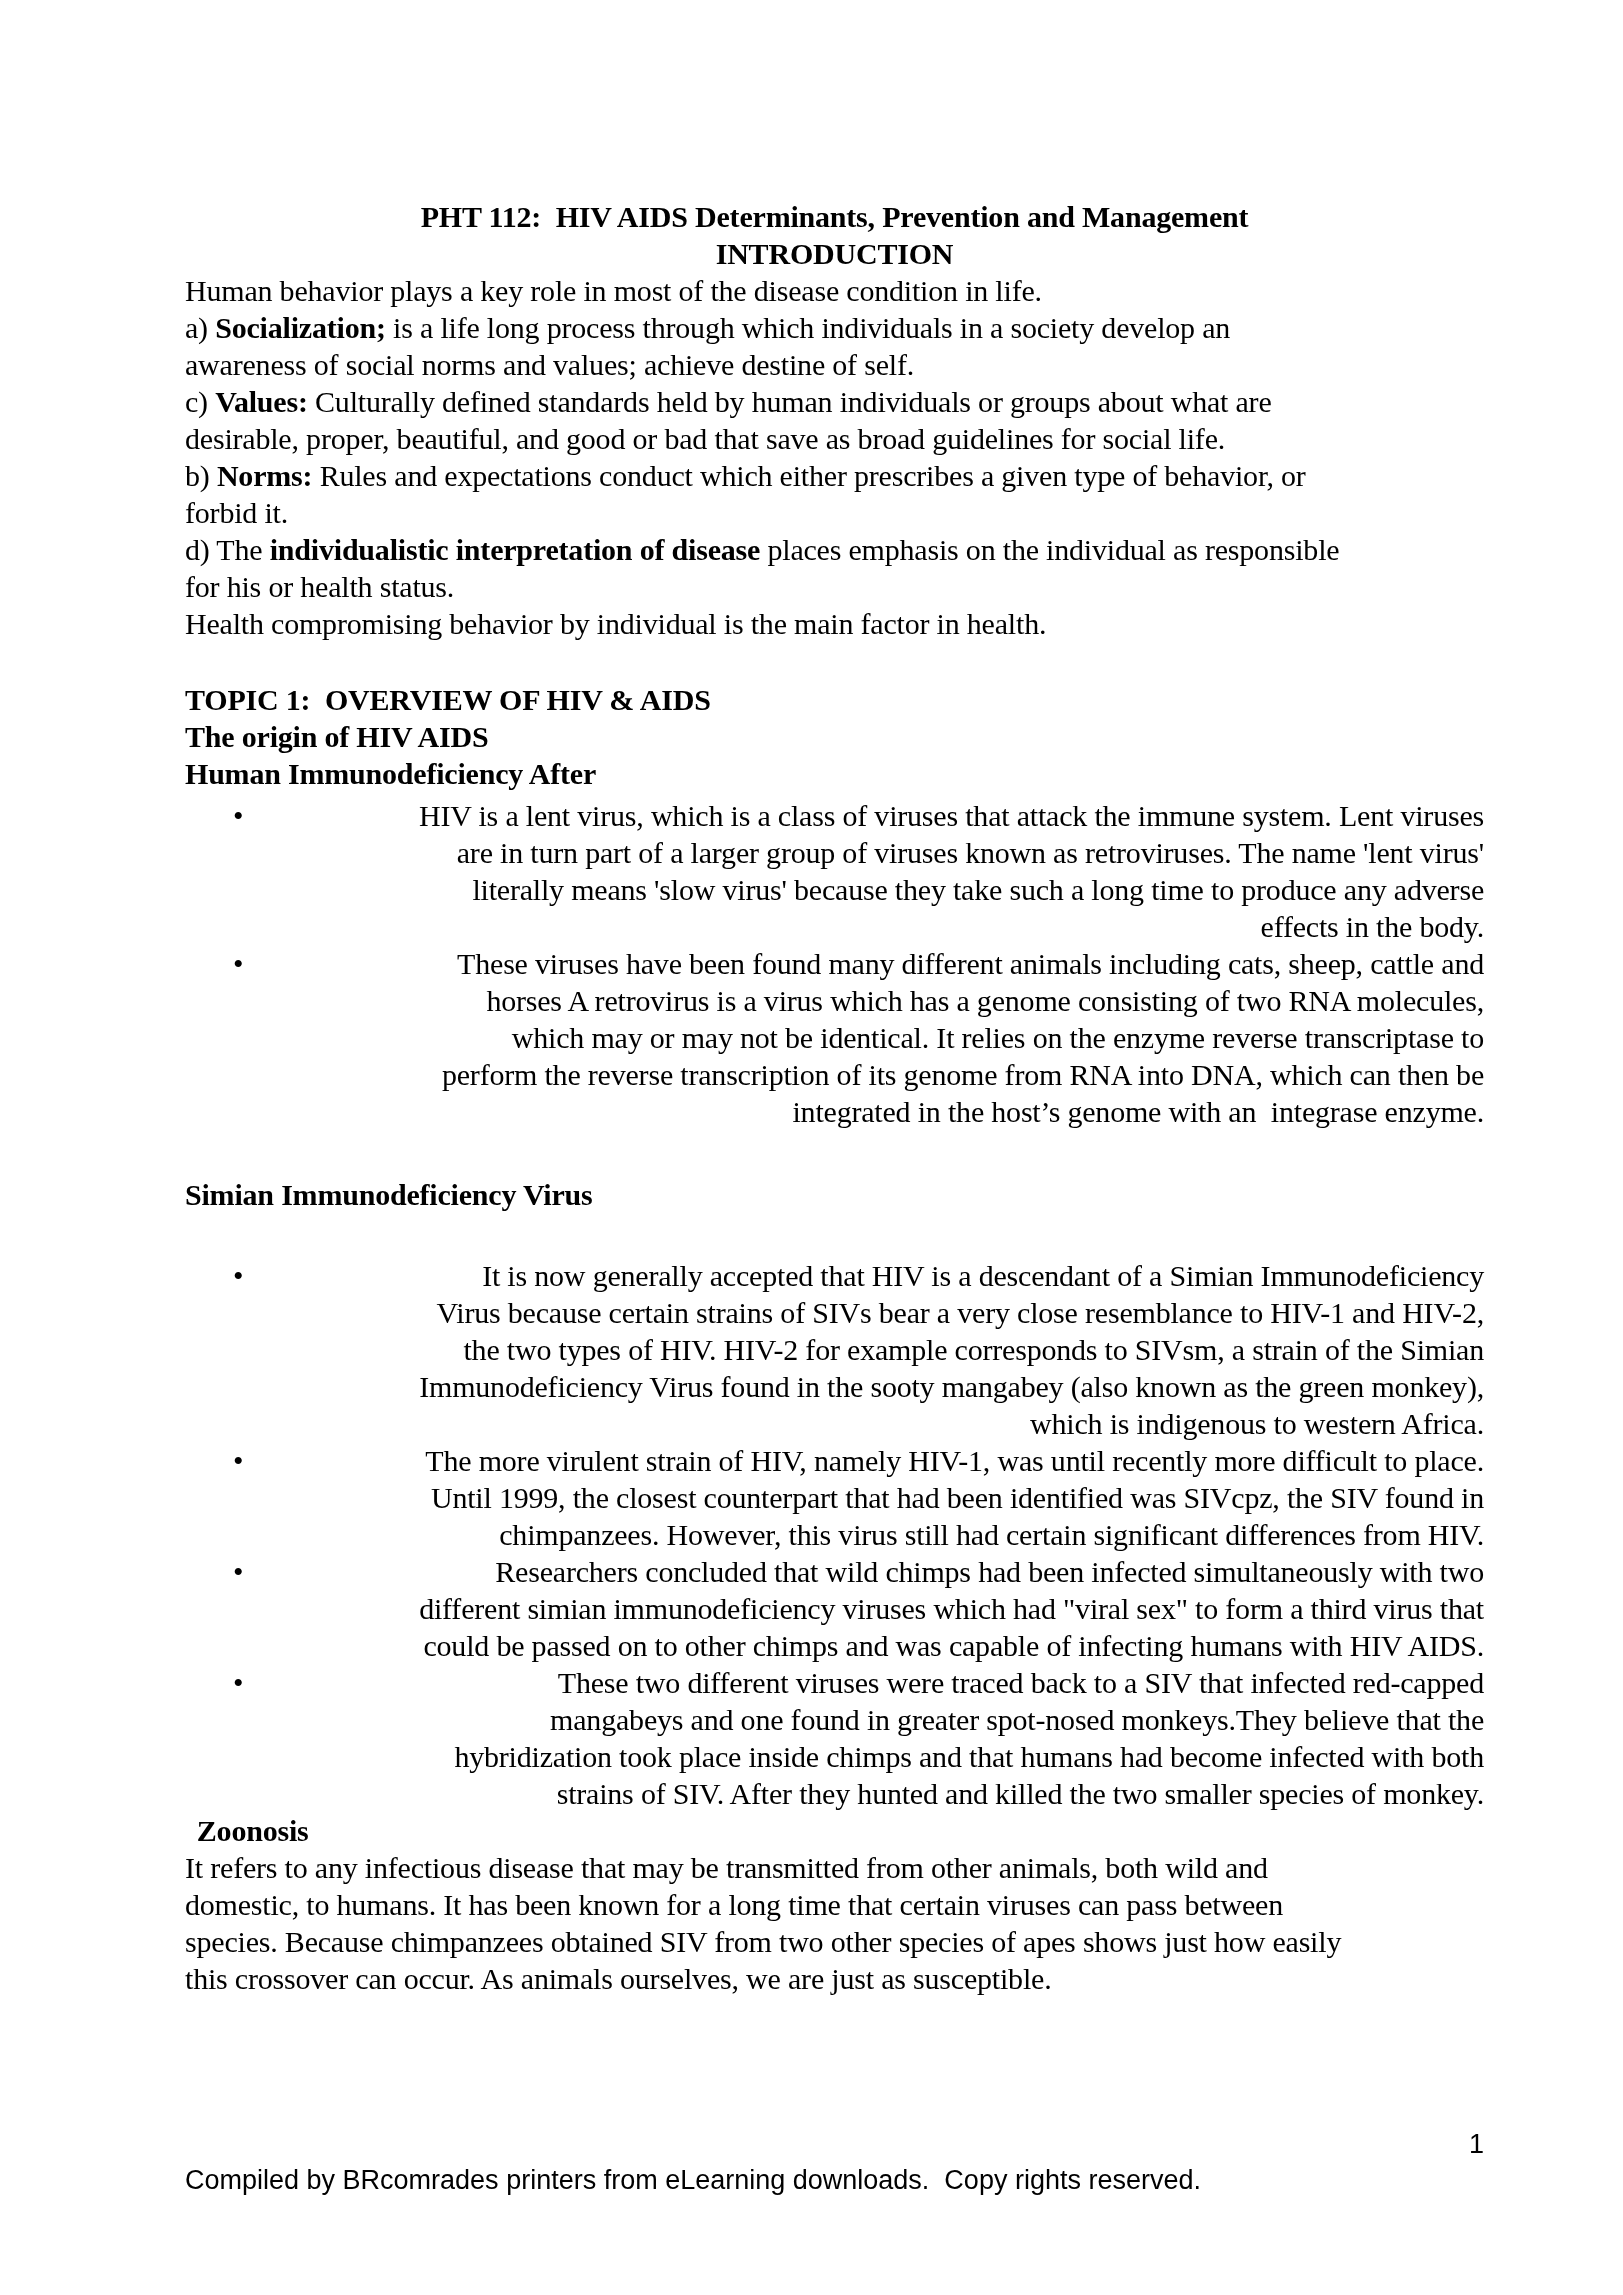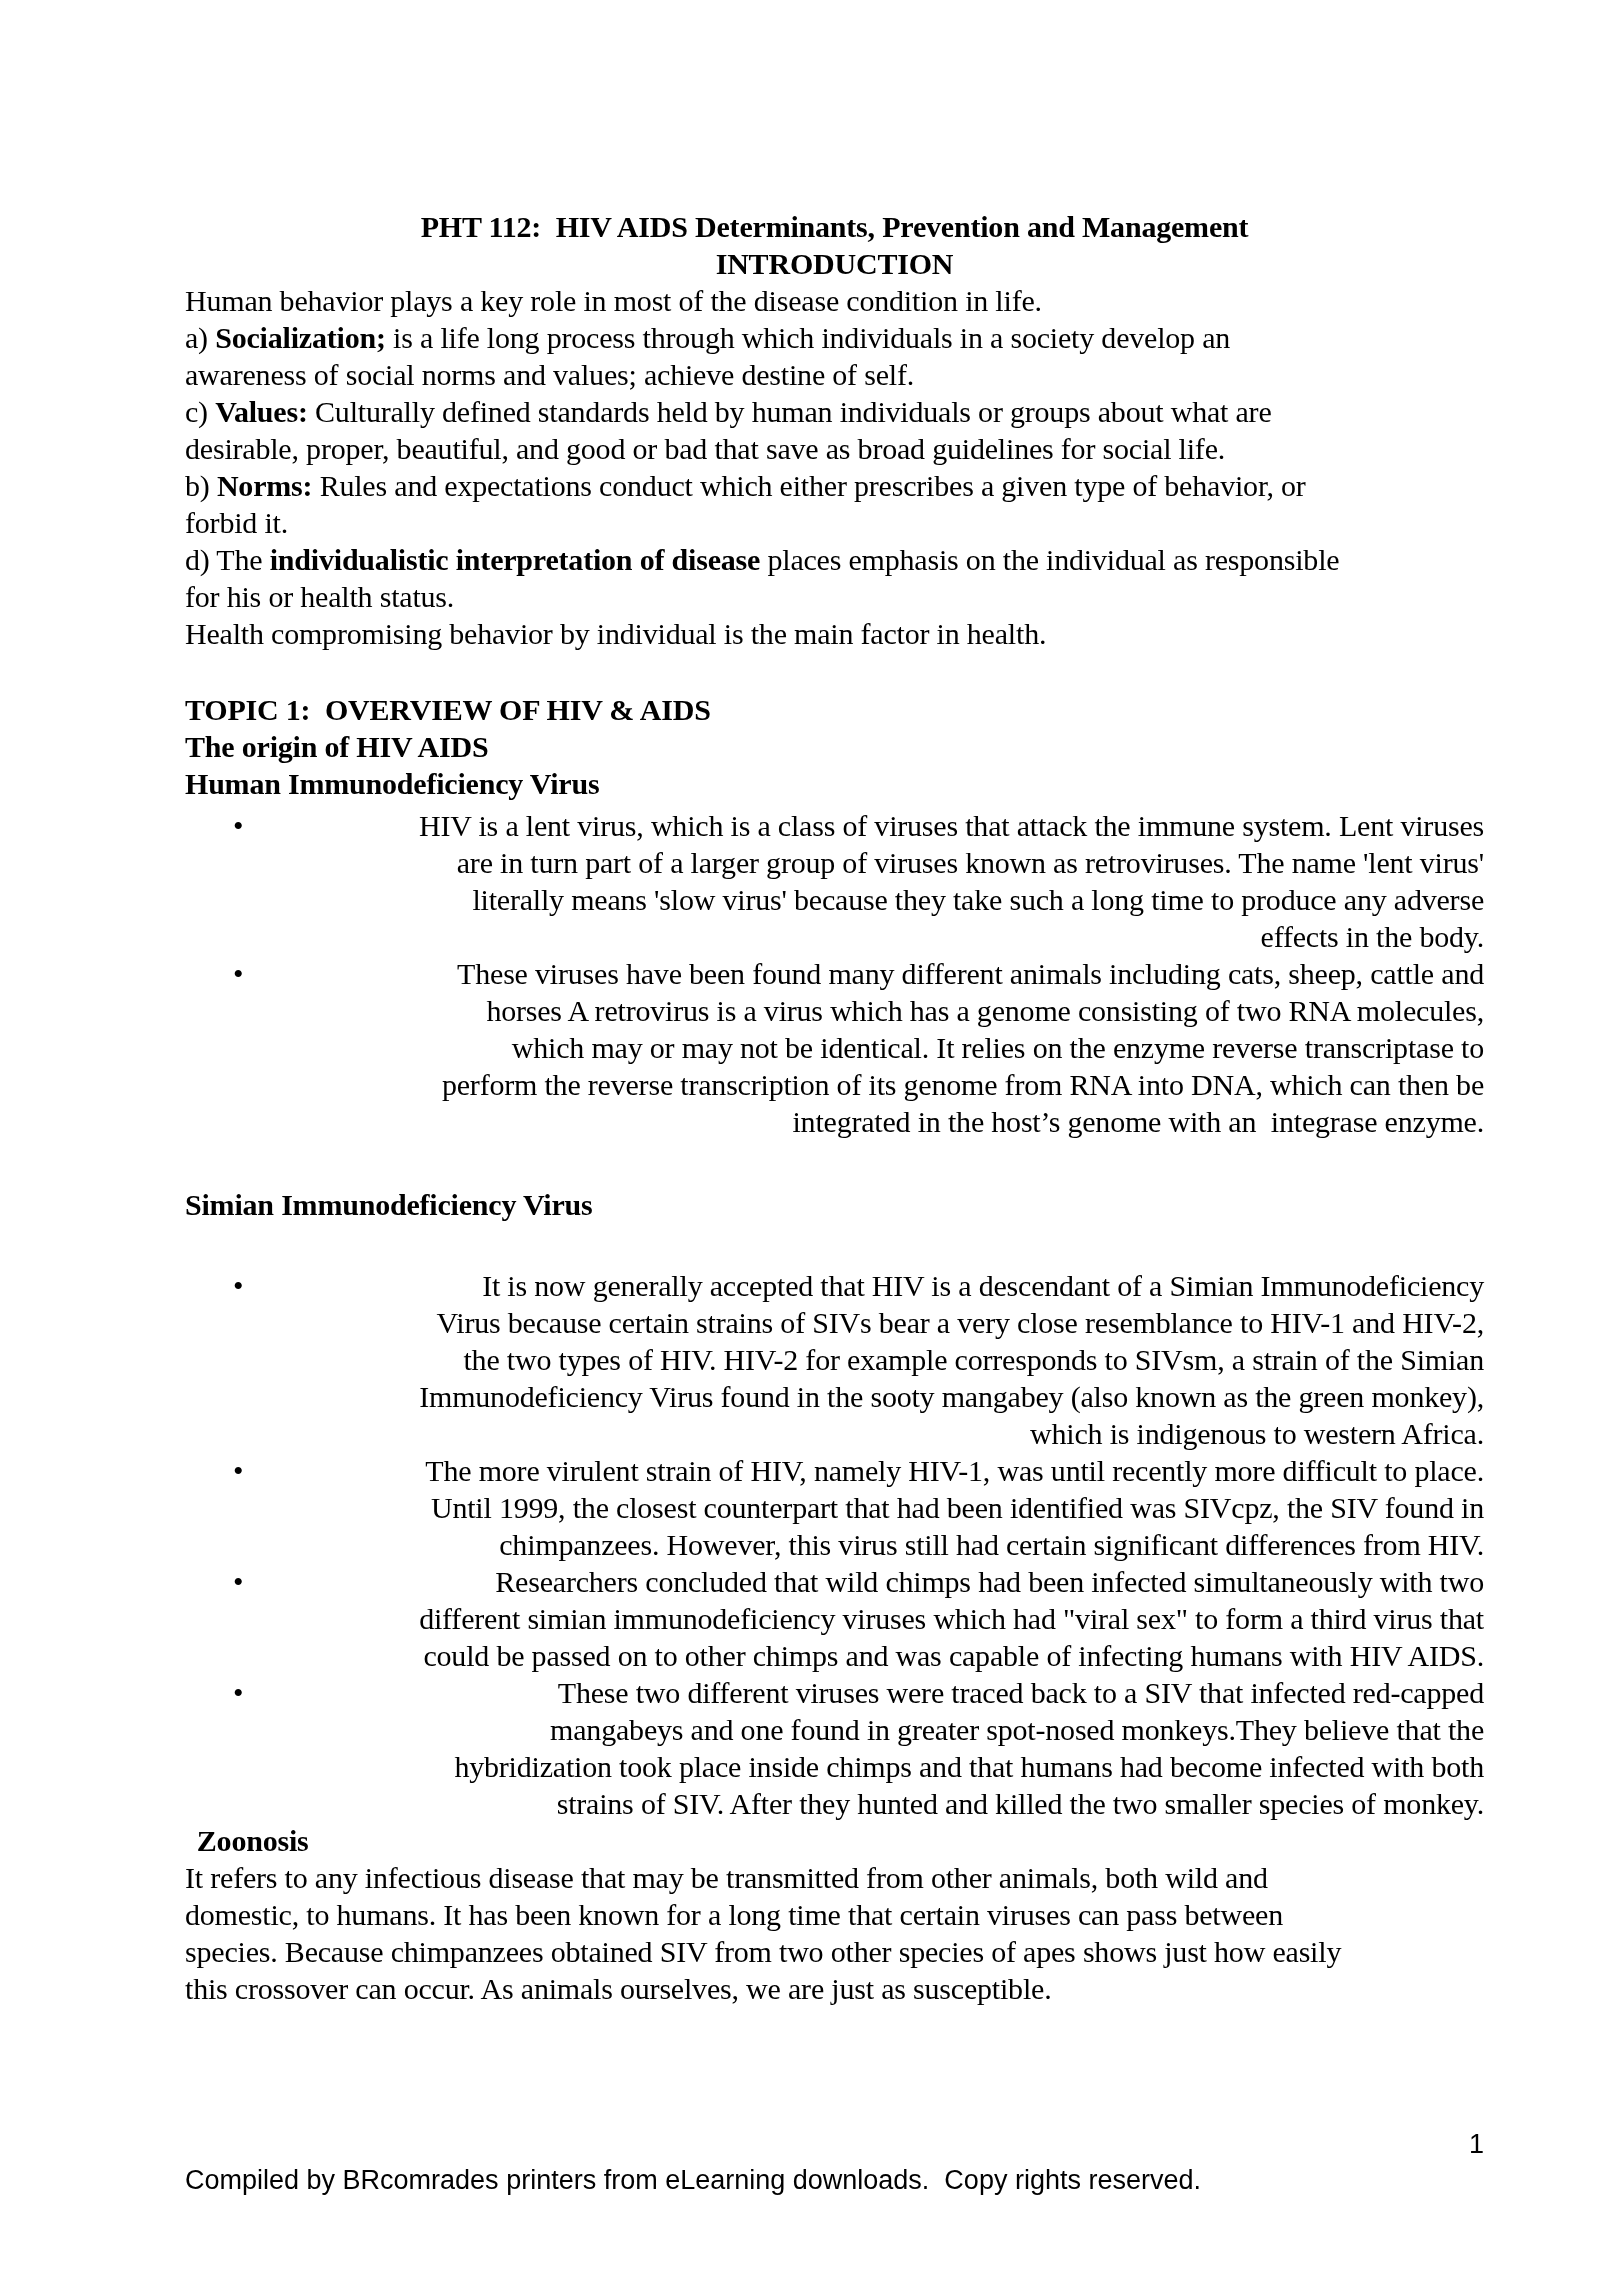--- a/index.html
+++ b/index.html
@@ -11,21 +11,21 @@
     font-family: "Liberation Serif", serif;
     font-size: 30px;
     line-height: 37px;
     letter-spacing: -0.2px;
     color: #000;
     overflow: hidden;
   }
   .content {
     position: absolute;
     left: 185px;
-    top: 208px;
+    top: 198px;
     width: 1299px;
   }
   .pre { white-space: pre-wrap; }
   .title-block { text-align: center; font-weight: bold; }
   .topic-heading { margin-top: 39px; font-weight: bold; white-space: pre-wrap; }
   .sub-heading { text-align: left; font-weight: bold; }
   .section-heading { font-weight: bold; }
   .siv-heading { margin-top: 46px; font-weight: bold; }
   .zoo-heading { padding-left: 11.8px; font-weight: bold; }
   .bullet-list { margin-top: 5.2px; }
@@ -78,21 +78,21 @@
 desirable, proper, beautiful, and good or bad that save as broad guidelines for social life.</span></div>
       <div class="pre"><span>b) </span><strong>Norms:</strong><span> Rules and expectations conduct which either prescribes a given type of behavior, or
 forbid it.</span></div>
       <div class="pre"><span>d) The </span><strong>individualistic interpretation of disease</strong><span> places emphasis on the individual as responsible
 for his or health status.</span></div>
       <div class="pre">Health compromising behavior by individual is the main factor in health.</div>
     </div>
 
     <div class="topic-heading">TOPIC 1:  OVERVIEW OF HIV &amp; AIDS</div>
     <div class="sub-heading">The origin of HIV AIDS</div>
-    <div class="section-heading">Human Immunodeficiency Virus</div>
+    <div class="section-heading">Human Immunodeficiency After</div>
 
     <div class="bullet-list">
       <div class="li">
         <span class="dot">•</span>
         <div class="li-text">HIV is a lent virus, which is a class of viruses that attack the immune system. Lent viruses
 are in turn part of a larger group of viruses known as retroviruses. The name 'lent virus'
 literally means 'slow virus' because they take such a long time to produce any adverse
 effects in the body.</div>
       </div>
       <div class="li">

